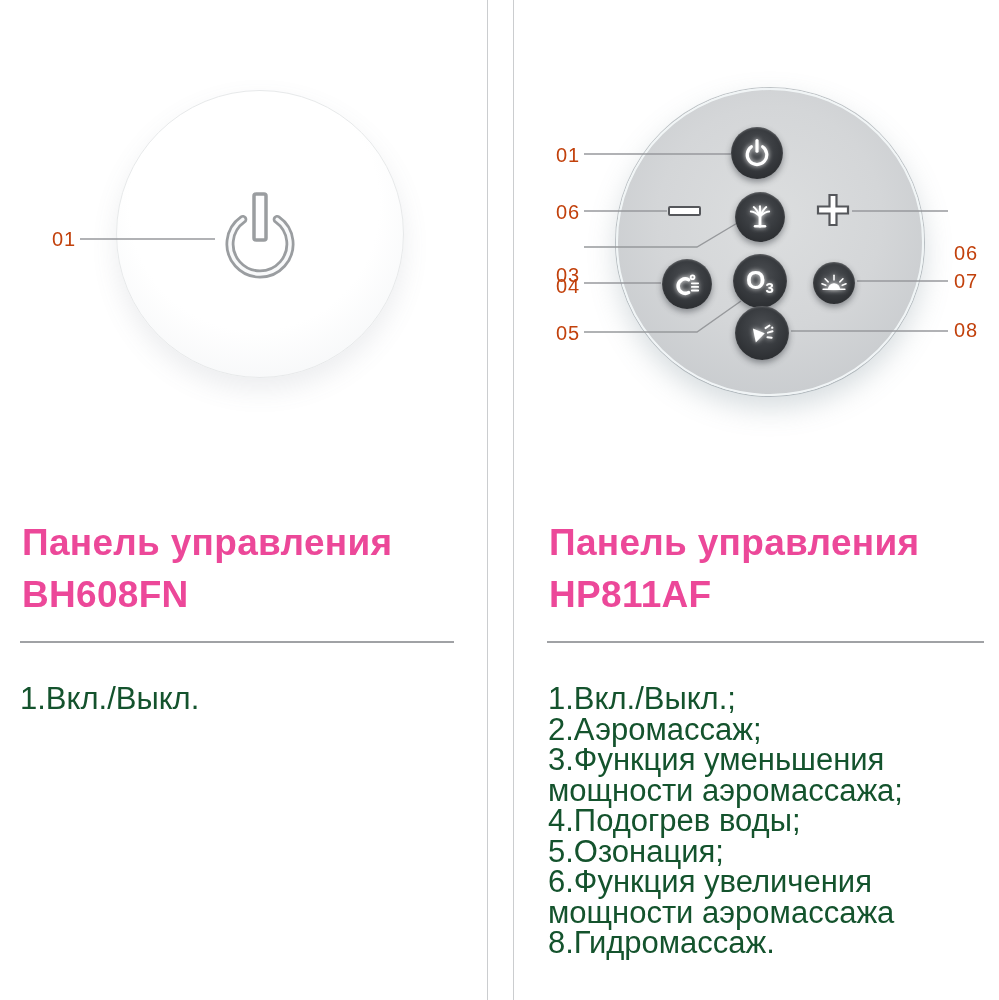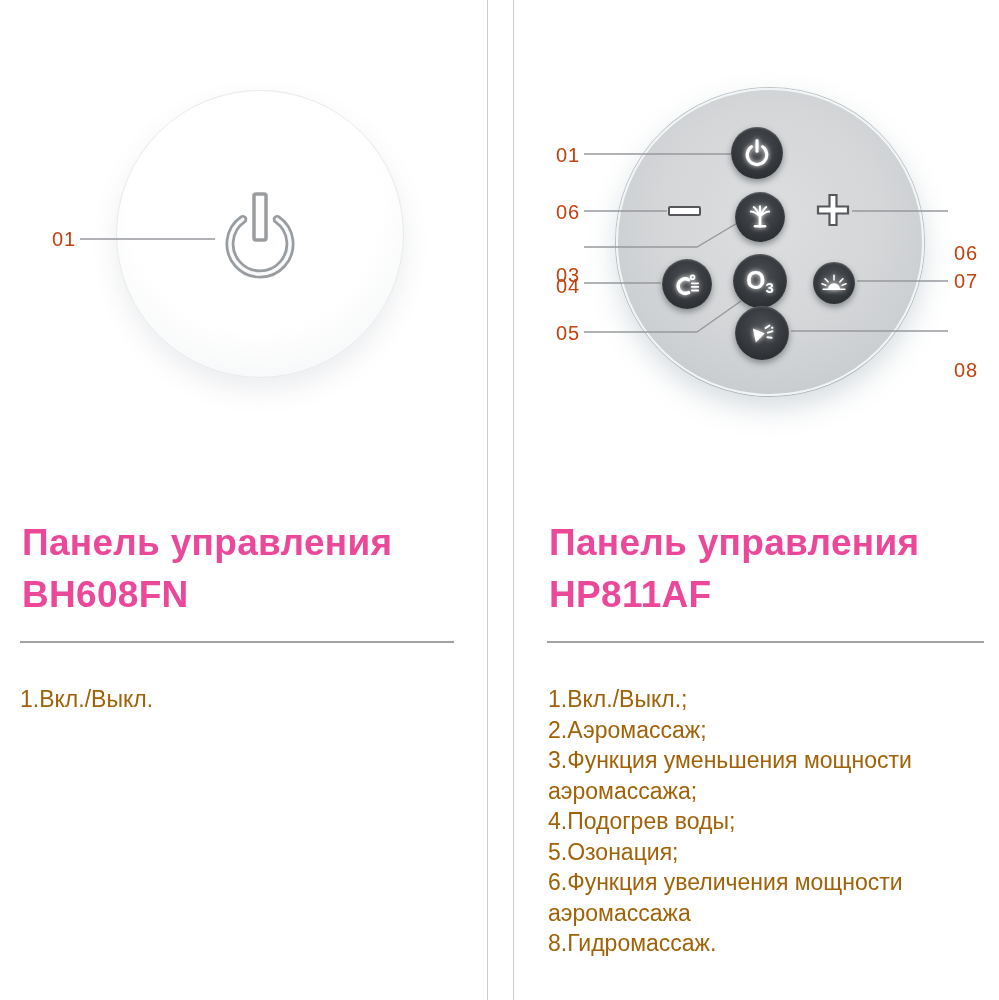--- a/index.html
+++ b/index.html
@@ -64,36 +64,36 @@
     position:absolute;color:#c2410c;font-size:20px;letter-spacing:1px;line-height:20px;
   }
   #co-l01{left:52px;top:229px;}
   #co-r01{left:556px;top:145px;}
   #co-r02{left:556px;top:202px;}
   #co-r03{left:556px;top:237px;margin-top:28px;}
   #co-r04{left:556px;top:276px;}
   #co-r05{left:556px;top:323px;text-align:center;}
   #co-r06{left:954px;top:201px;margin-top:42px;}
   #co-r07{left:954px;top:271px;}
-  #co-r08{left:954px;top:320px;margin-top:40px;}
+  #co-r08{left:954px;top:320px;}
 
   
   .card-title{
     position:absolute;font-weight:bold;font-size:37px;line-height:52px;
     color:#ec4899;letter-spacing:0.3px;
   }
   #left-title{left:22px;top:517px;}
   #right-title{left:549px;top:517px;}
 
   .rule{position:absolute;height:2px;background:#a0a2a5;}
   #left-rule{left:20px;top:641px;width:434px;}
   #right-rule{left:547px;top:641px;width:437px;}
 
   .feature-list{
-    position:absolute;color:#a16207;font-size:23px;line-height:30.5px;
+    position:absolute;color:#14532d;font-size:31px;line-height:30.5px;
   }
   #left-features{left:20px;top:684px;width:450px;}
   #right-features{left:548px;top:684px;width:446px;}
 </style>
 </head>
 <body>
 
 <div>
 
   <div class="vline" id="vline-a"></div>

